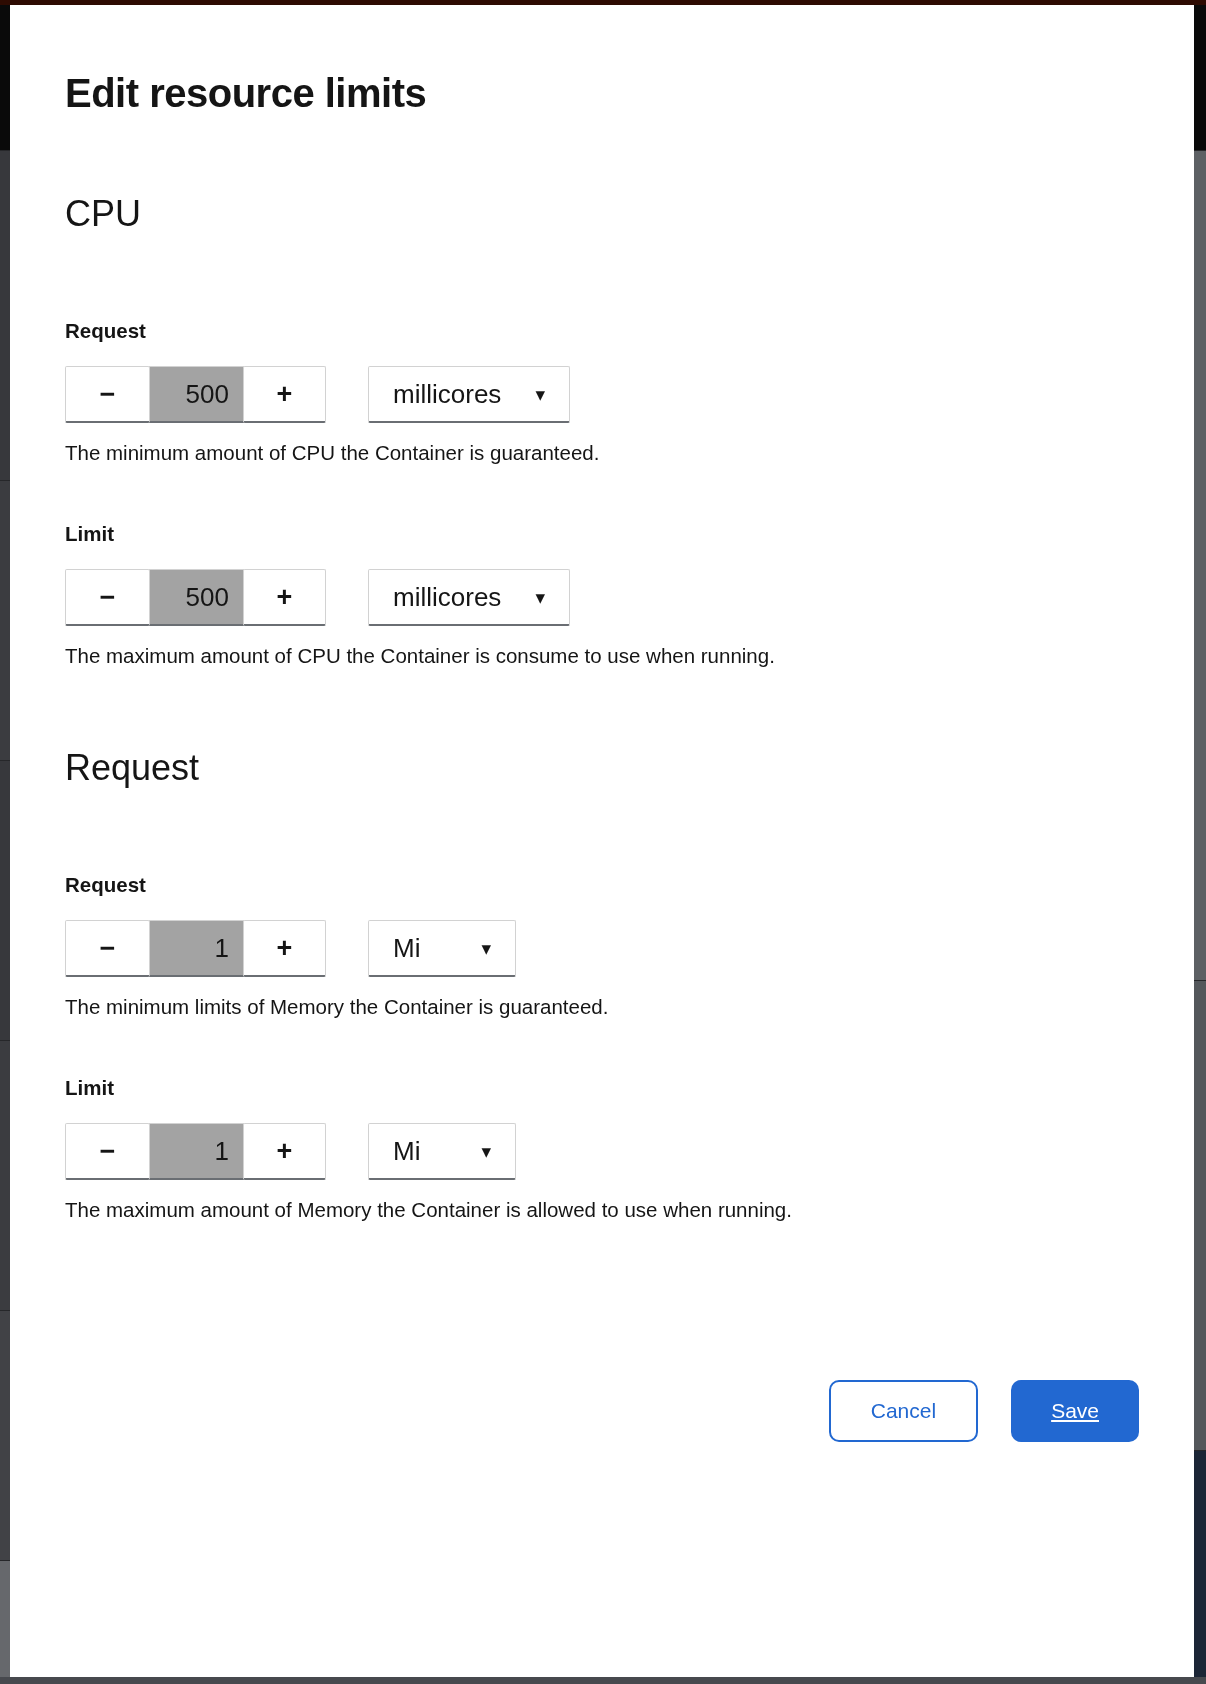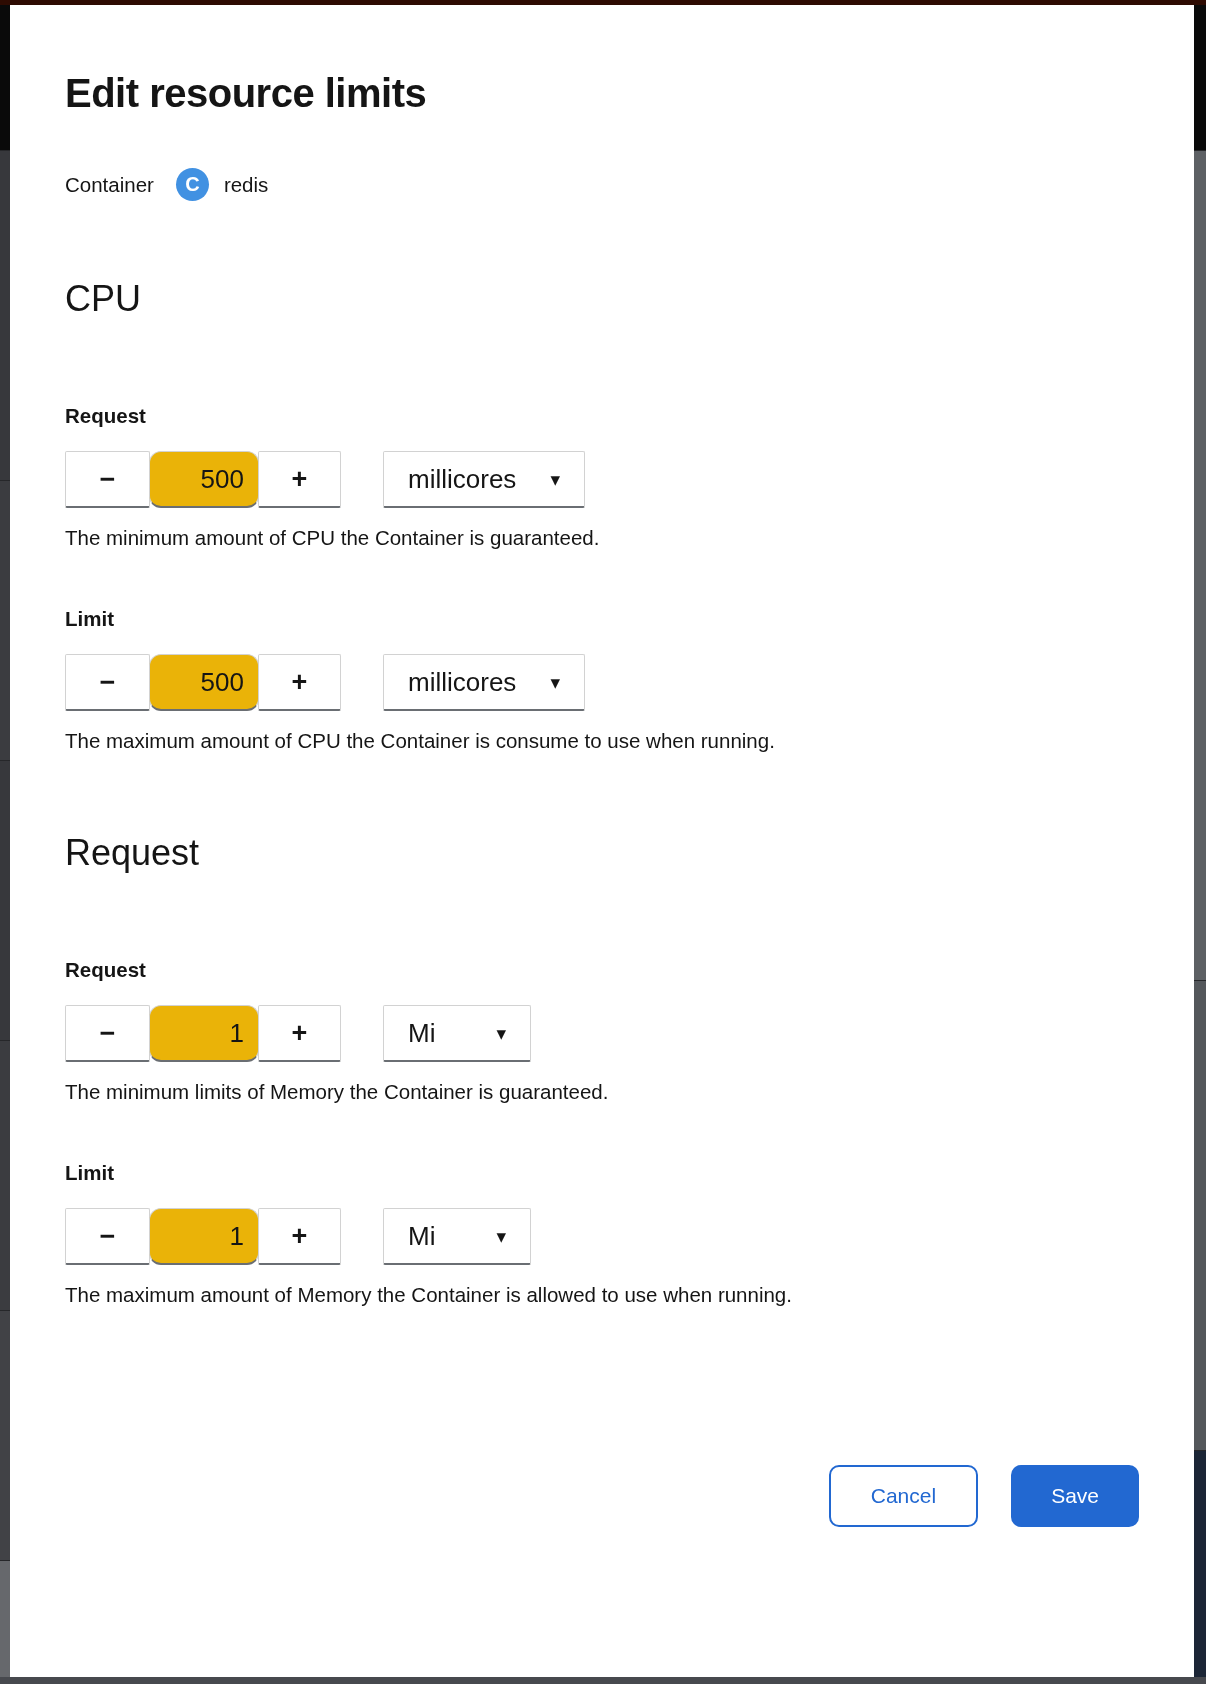--- a/index.html
+++ b/index.html
@@ -36,42 +36,42 @@
   .field-label { font-size:20.5px; font-weight:700; line-height:22px; }
   .mt-first { margin-top:90px; } .mt-next { margin-top:58px; }
 
   .field-row { margin-top:24px; display:flex; align-items:stretch; height:57px; }
 
   .stepper { display:flex; }
   .step-btn { width:85px; background:#fff; border:1px solid #d2d2d2;
     border-bottom:2px solid #6a6e73; cursor:pointer; display:flex;
     align-items:center; justify-content:center; border-radius:2px; }
   .step-btn .glyph { font-size:27px; font-weight:900; color:#151515; line-height:1; }
-  .step-value { width:110px; margin-left:-1px; border:1px solid #d2d2d2;
-    border-bottom:2px solid #6a6e73; border-radius:12px; font-size:26px;
+  .step-value { width:95px; margin-left:-1px; border:1px solid #d2d2d2;
+    border-bottom:2px solid #6a6e73; border-radius:0; font-size:26px;
     font-family:"Liberation Sans", sans-serif; color:#151515;
-    text-align:right; padding-right:14px; outline:none; background:#eab308; }
+    text-align:right; padding-right:14px; outline:none; background:#a3a3a3; }
   .step-btn.plus { width:83px; margin-left:-1px; }
 
   .unit-select { margin-left:42px; background:#fff; border:1px solid #d2d2d2;
     border-bottom:2px solid #6a6e73; border-radius:2px; cursor:pointer;
     display:flex; align-items:center; justify-content:space-between;
     padding:0 24px; font-family:"Liberation Sans", sans-serif; }
   .unit-wide { width:202px; } .unit-narrow { width:148px; }
   .unit-text { font-size:26px; color:#151515; }
   .caret { font-size:19px; color:#151515; margin-left:18px; }
 
   .field-help { margin-top:17px; font-size:20.5px; line-height:25px; color:#151515; }
 
   .footer { margin-top:158px; display:flex; justify-content:flex-end; gap:33px; }
   .btn { height:62px; border-radius:10px; font-size:21px; cursor:pointer;
     font-family:"Liberation Sans", sans-serif; display:flex; align-items:center;
     justify-content:center; }
   .btn-cancel { padding:0 40px; background:#fff; border:2px solid var(--primary); color:var(--primary); }
-  .btn-save   { padding:12px 40px; background:var(--primary); border:none; color:#fff; }
+  .btn-save   { padding:12px 40px; background:var(--primary); border:none; color:#fff;text-decoration:underline; }
 </style>
 </head>
 <body>
 
 <div class="strip strip-top"></div>
 <div class="strip strip-left">
   <div class="seg" style="height:145px;background:#0a0a0a;"></div>
   <div class="seg" style="height:330px;background:#37383c;"></div>
   <div class="seg" style="height:280px;background:#3b3c40;"></div>
   <div class="seg" style="height:280px;background:#37383c;"></div>
@@ -85,25 +85,20 @@
   <div class="seg" style="height:470px;background:#54575b;"></div>
   <div class="seg" style="height:227px;background:#1c2636;"></div>
 </div>
 <div class="strip strip-bottom"></div>
 
 <div class="modal">
 
   <h1 class="modal-title">Edit resource limits</h1>
 
 
-  <div class="container-row">
-    <span class="lbl">Container</span>
-    <span class="badge" style="background: rgb(65, 145, 226);">C</span>
-    <span class="cname">redis</span>
-  </div>
 
   <h2 class="section-heading mt-cpu">CPU</h2>
 
   <div class="field">
     <div class="field-label mt-first">Request</div>
     <div class="field-row">
       <div class="stepper">
         <button class="step-btn">
             <span class="glyph">−</span>
           </button>

